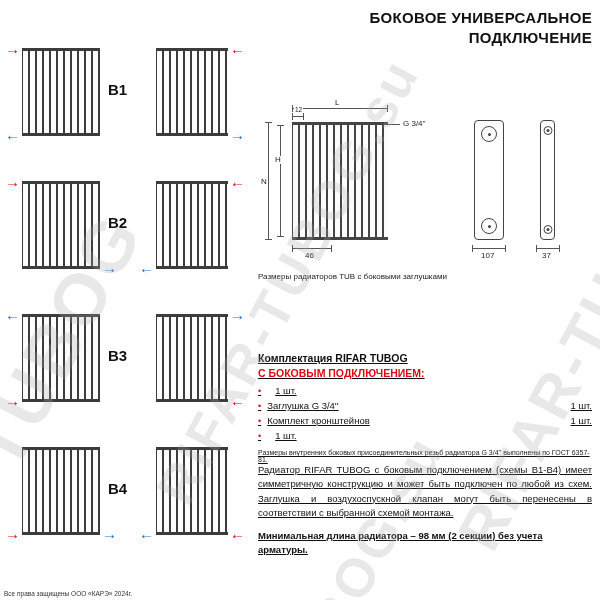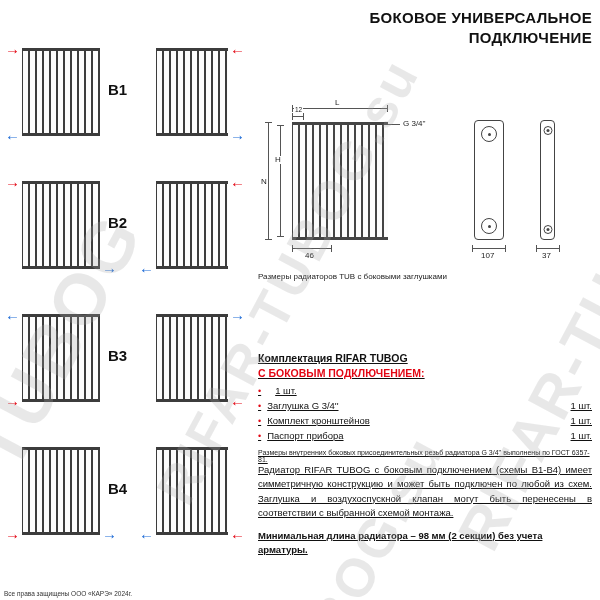--- a/index.html
+++ b/index.html
@@ -203,21 +203,20 @@
   </div>
 
   <div class="kit-item">
     <span class="ki-bullet"></span>
     <span class="ki-name">Комплект кронштейнов</span>
     <span class="ki-qty">1 шт.</span>
   </div>
 
   <div class="kit-item">
     <span class="ki-bullet"></span>
-    <span class="ki-name">Паспорт прибора</span>
     <span class="ki-qty">1 шт.</span>
   </div>
 </div>
     <div class="kit-note">Размеры внутренних боковых присоединительных резьб радиатора G 3/4'' выполнены по ГОСТ 6357-81.</div>
     <div class="kit-para">Радиатор RIFAR TUBOG с боковым подключением (схемы В1-В4) имеет симметричную конструкцию и может быть подключен по любой из схем. Заглушка и воздухоспускной клапан могут быть перенесены в соответствии с выбранной схемой монтажа.</div>
     <div class="kit-min">Минимальная длина радиатора – 98 мм (2 секции) без учета арматуры.</div>
   </div>
 
   <div class="footer">Все права защищены ООО «КАРЭ» 2024г.</div>
 </div>

